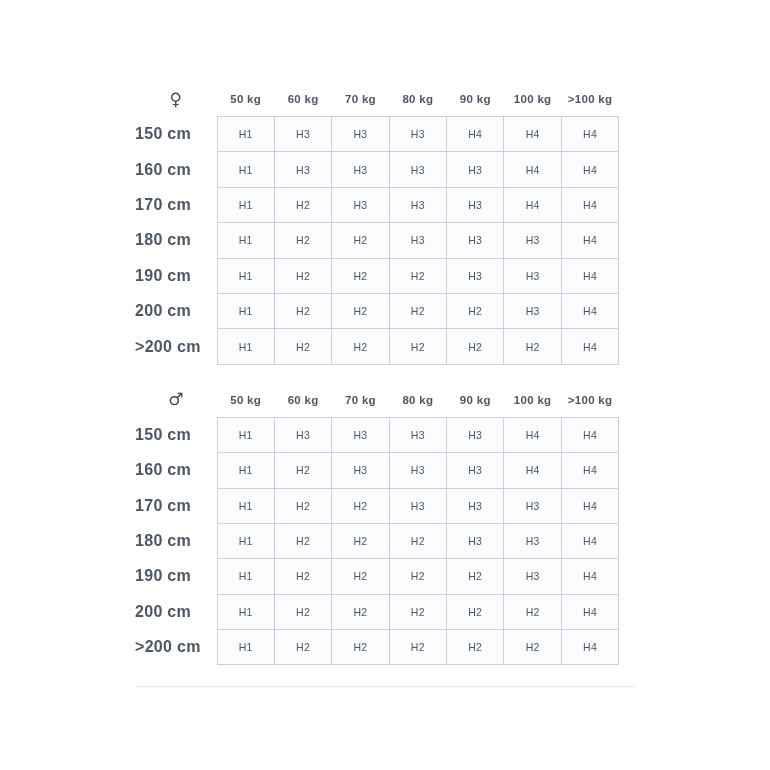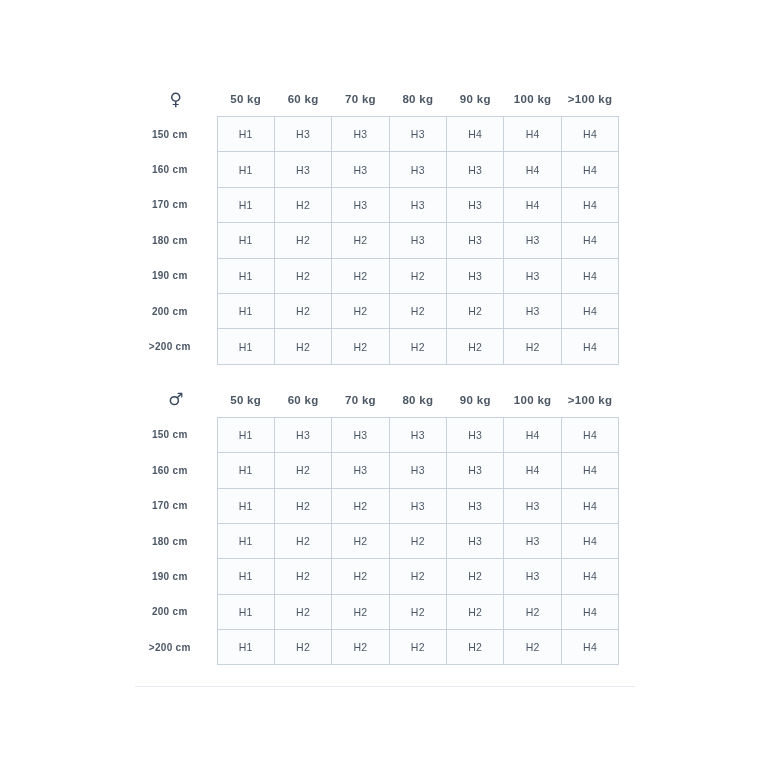--- a/index.html
+++ b/index.html
@@ -57,23 +57,23 @@
     font-size: 11.5px;
   }
   .matrix thead th.corner {
     text-align: center;
   }
   
   .matrix tbody th.rowlabel {
     height: 35.4px;
     border: none;
     background: transparent;
-    text-align: center;
+    text-align: left;
     padding-right: 12px;
-    font-size: 10px;
+    font-size: 16px;
     box-sizing: border-box;
   }
   .matrix tbody td.cell {
     height: 35.4px;
     border: 1px solid #c9d2dc;
     background: #fbfcfd;
     font-weight: normal;
     font-size: 10.5px;
     color: #4c5766;
     box-sizing: border-box;

